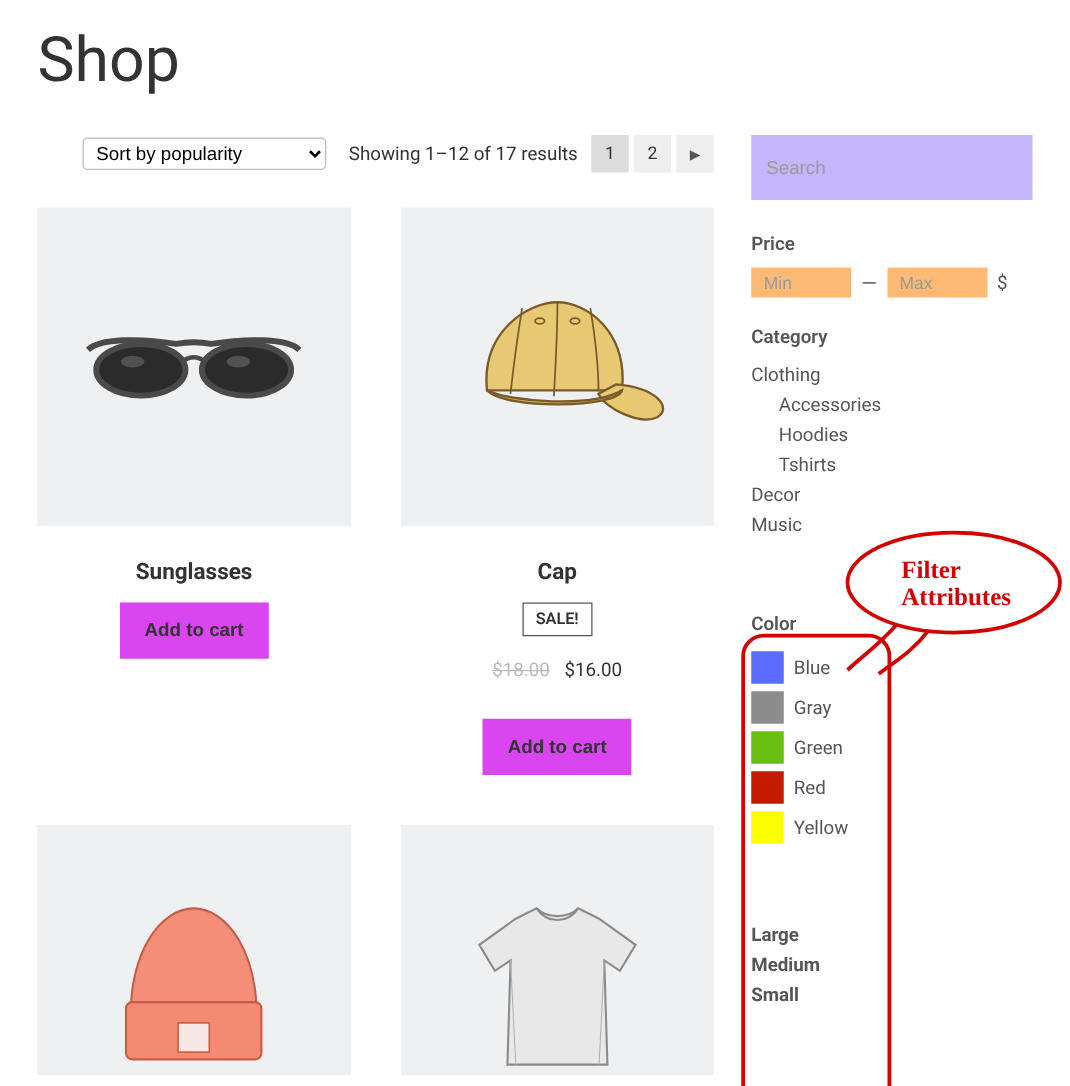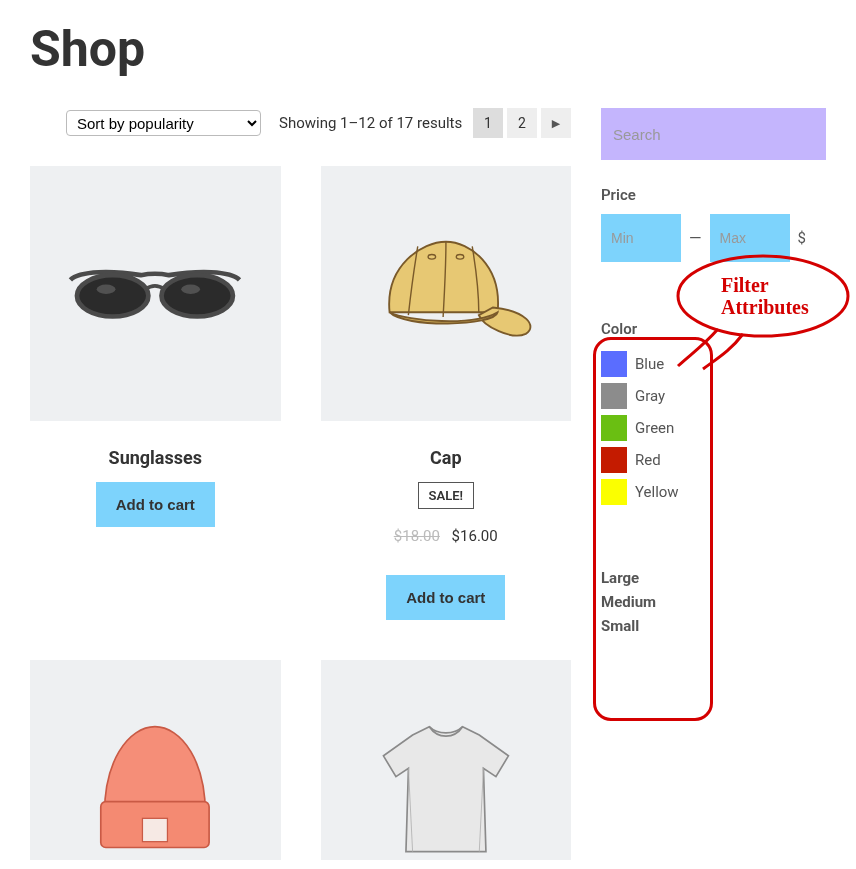--- a/index.html
+++ b/index.html
@@ -6,21 +6,21 @@
   body {
     margin: 0;
     padding: 20px 30px;
     font-family: -apple-system, BlinkMacSystemFont, "Segoe UI", Roboto, Helvetica, Arial, sans-serif;
     color: #333;
     width: 856px;
     background: #fff;
   }
   h1.page-title {
     font-size: 50px;
-    font-weight: 700;
+    font-weight: 400;
     margin: 0 0 30px 0;
     color: #333;
   }
   .main-row {
     display: flex;
     gap: 30px;
     align-items: flex-start;
   }
   .content {
     flex: 1;
@@ -119,21 +119,21 @@
   .price-row {
     font-size: 15px;
     color: #333;
   }
   .price-row .old {
     color: #bbb;
     text-decoration: line-through;
     margin-right: 8px;
   }
   .add-button {
-    background: #7dd3fc;
+    background: #d946ef;
     border: none;
     padding: 14px 20px;
     font-size: 15px;
     font-weight: 600;
     color: #333;
     cursor: pointer;
   }
   
   .search-box {
     width: 100%;
@@ -155,22 +155,22 @@
     color: #555;
     margin: 0 0 10px 0;
   }
   .price-inputs {
     display: flex;
     align-items: center;
     gap: 8px;
   }
   .price-inputs input {
     width: 80px;
-    height: 48px;
-    background: #7dd3fc;
+    height: 24px;
+    background: #fdba74;
     border: none;
     padding: 0 10px;
     font-size: 14px;
     color: #555;
   }
   .price-inputs input::placeholder { color: #999; }
   .price-inputs .dash { color: #555; }
   .price-inputs .currency { color: #555; font-size: 15px; }
   .cat-list {
     list-style: none;
@@ -341,20 +341,31 @@
     <div class="filter-section">
       <div class="filter-title">Price</div>
       <div class="price-inputs">
         <input type="text" placeholder="Min" style="">
         <span class="dash">—</span>
         <input type="text" placeholder="Max" style="">
         <span class="currency">$</span>
       </div>
     </div>
 
+    <div class="filter-section">
+      <div class="filter-title">Category</div>
+      <ul class="cat-list">
+        <li>Clothing</li>
+        <li class="sub">Accessories</li>
+        <li class="sub">Hoodies</li>
+        <li class="sub">Tshirts</li>
+        <li>Decor</li>
+        <li>Music</li>
+      </ul>
+    </div>
 
     <div class="annotation-wrapper">
       <div class="callout">
         <svg viewBox="0 0 190 120">
           <ellipse cx="100" cy="42" rx="85" ry="40" fill="none" stroke="#d40000" stroke-width="3"></ellipse>
           <path d="M 55 75 C 40 92, 28 100, 15 112" fill="none" stroke="#d40000" stroke-width="3"></path>
           <path d="M 80 80 C 68 96, 55 104, 40 115" fill="none" stroke="#d40000" stroke-width="3"></path>
           <text x="58" y="38">Filter</text>
           <text x="58" y="60">Attributes</text>
         </svg>

